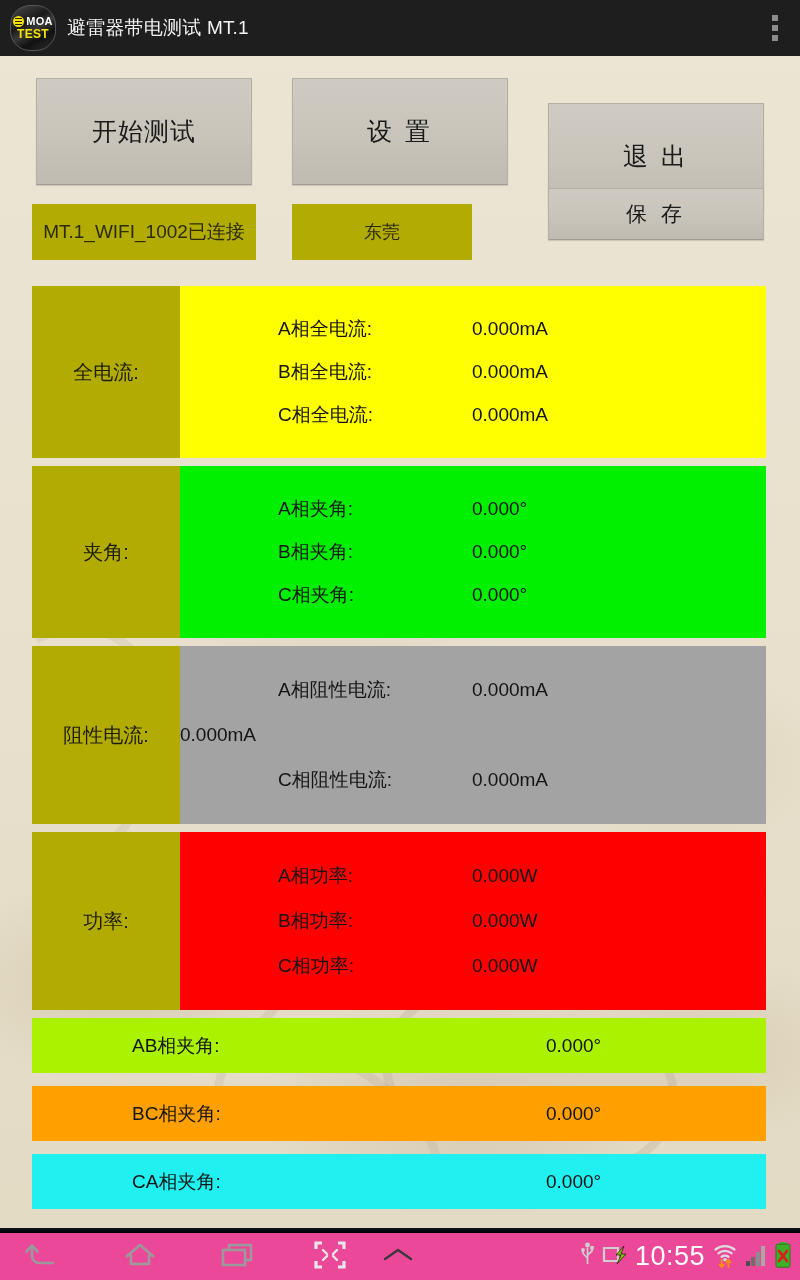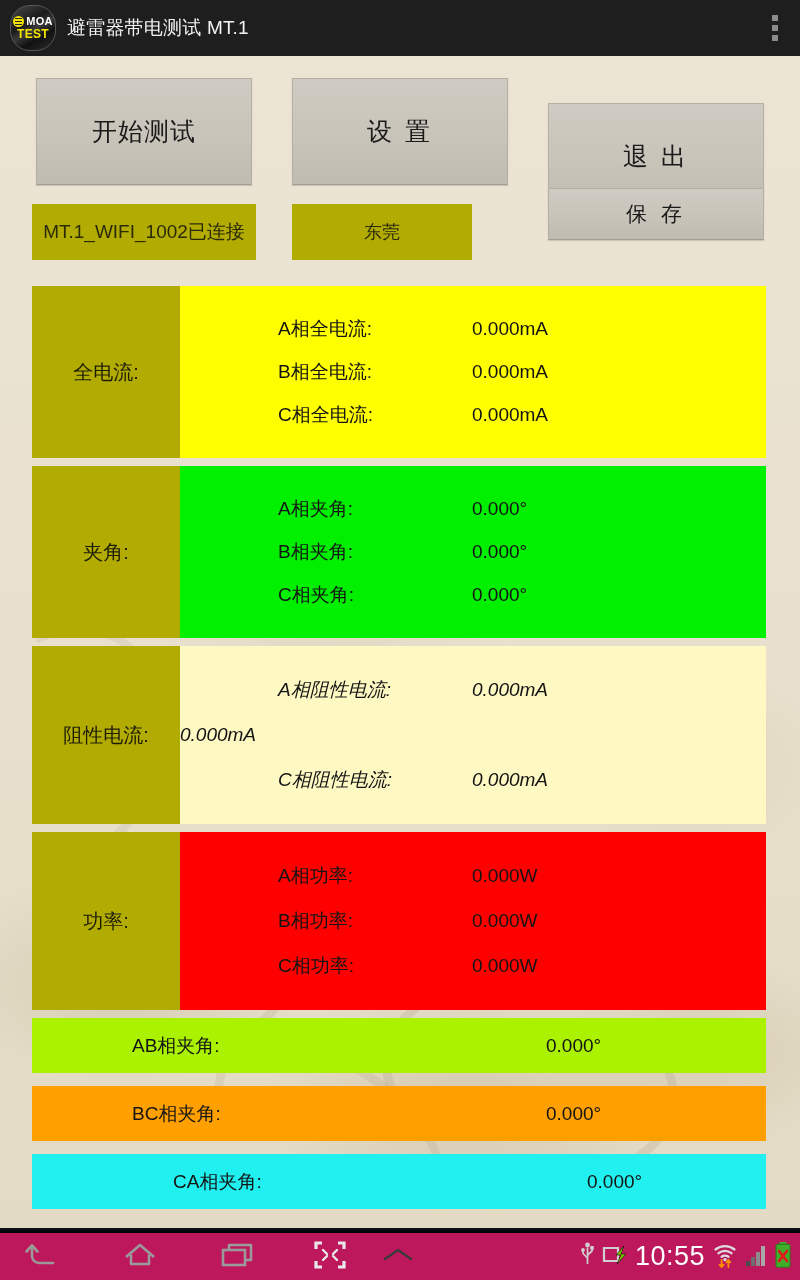--- a/index.html
+++ b/index.html
@@ -107,39 +107,39 @@
   .group-body{ flex:1; display:flex; flex-direction:column; justify-content:space-around; padding:21px 0;}
   .mrow{ display:flex; align-items:center; padding:0; }
   .mrow .m-label{ width:292px; flex:0 0 292px; text-align:left; padding-left:98px; font-size:19px; color:#141414;}
   .mrow .m-value{ font-size:19px; color:#141414; }
 
   #grp-total{ top:230px; height:172px; }
   #grp-total .group-body{ background:#ffff00; }
   #grp-angle{ top:410px; height:172px; }
   #grp-angle .group-body{ background:#00f000; }
   #grp-resistive{ top:590px; height:178px; }
-  #grp-resistive .group-body{ background:#fef9c3;font-style:italic; }
+  #grp-resistive .group-body{ background:#a3a3a3; }
   #grp-power{ top:776px; height:178px; }
   #grp-power .group-body{ background:#ff0000; }
 
   
   .srow{
     position:absolute; left:32px; width:734px; height:55px;
     display:flex; align-items:center;
   }
   .srow .s-label{ width:292px; flex:0 0 292px; padding-left:100px; font-size:19px; color:#141414;}
   .srow .s-value{ font-size:19px; color:#141414; padding-left:222px;}
   #row-ab{ top:962px; background:#aaf200; }
   #row-bc{ top:1030px; background:#ffa000; }
-  #row-ca{ top:1098px; background:#20f0f0;padding-left:41px; }
+  #row-ca{ top:1098px; background:#20f0f0; }
 
   
   #navbar{
     position:absolute; left:0; top:1233px; width:800px; height:47px;
-    background:#be185d; z-index:6; display:flex; align-items:center;
+    background:#ec4899; z-index:6; display:flex; align-items:center;
   }
   #navbar::before{
     content:""; position:absolute; left:0; top:-5px; width:800px; height:5px;
     background:linear-gradient(180deg,#0b1418,#000);
   }
   .nav-ico{ position:absolute; top:50%; transform:translateY(-50%); cursor:pointer; }
   #nav-back{ left:22px; }
   #nav-home{ left:120px; }
   #nav-recents{ left:218px; }
   #nav-capture{ left:312px; }

